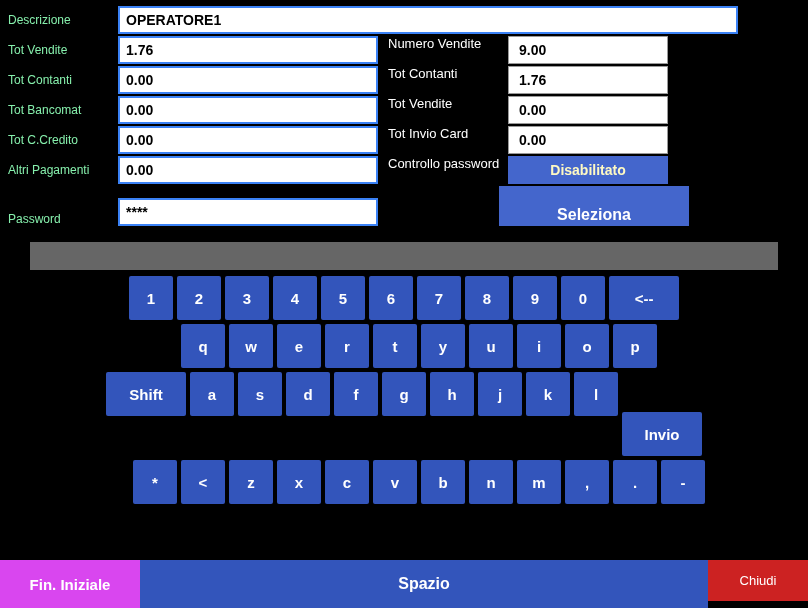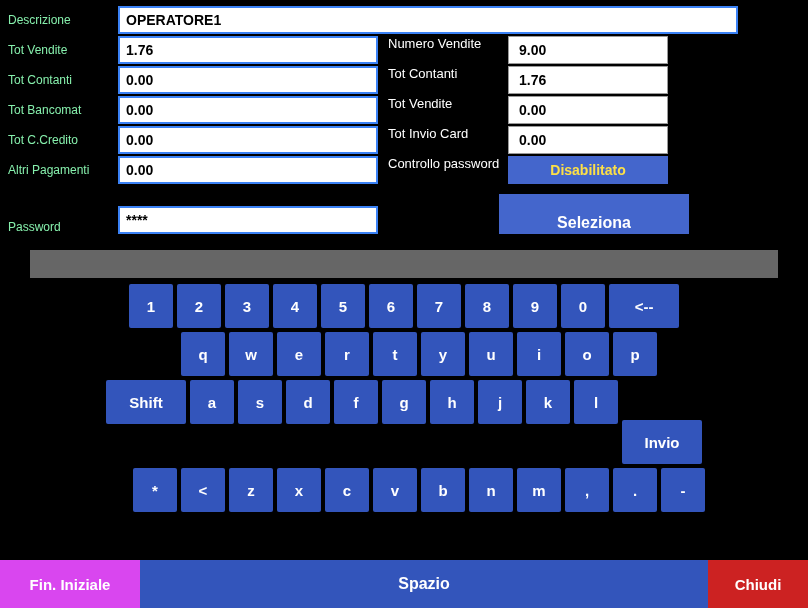--- a/index.html
+++ b/index.html
@@ -68,42 +68,42 @@
       font-size: 14px;
       font-weight: bold;
       padding: 2px 10px;
       height: 28px;
       width: 160px;
     }
 
     
     .btn-disabilitato {
       background: #4466cc;
-      color: #fde047;
+      color: #fef9c3;
       font-size: 14px;
       font-weight: bold;
       border: none;
       padding: 1px 16px;
       height: 28px;
       cursor: pointer;
       width: 160px;
     }
 
     
     .btn-seleziona {
       background: #4466cc;
       color: #fff;
       font-size: 16px;
       font-weight: bold;
       border: none;
       padding: 20px 30px;
       cursor: pointer;
       height: 40px;
       width: 190px;
-      margin-top: 8px;
+      margin-top: 0;
     }
 
     
     .kb-input-bar {
       background: #666;
       height: 28px;
       margin: 8px 30px 6px 30px;
     }
 
     
@@ -176,26 +176,26 @@
       font-weight: bold;
       border: none;
       cursor: pointer;
       flex: 1;
       height: 48px;
     }
 
     .btn-chiudi {
       background: #cc2222;
       color: #fff;
-      font-size: 15px;
-      font-weight: bold;
+      font-size: 13px;
+      font-weight: normal;
       border: none;
       cursor: pointer;
       width: 100px;
-      height: 48px;
+      height: 41px;
     }
   </style>
 </head>
 <body>
 
 <div class="form-area">
 
   <div class="form-row">
     <span class="form-label">Descrizione</span>
     <input class="form-input form-input-full" type="text" value="OPERATORE1" style="width: 620px;">

